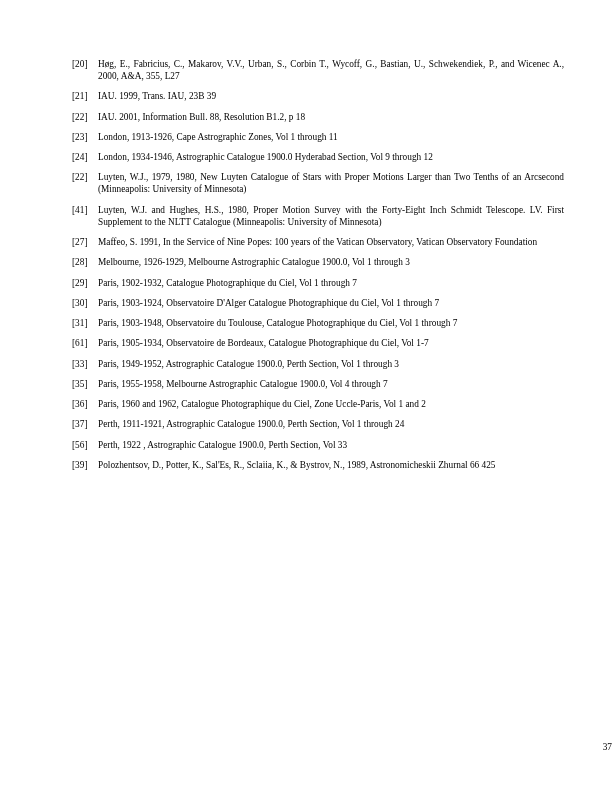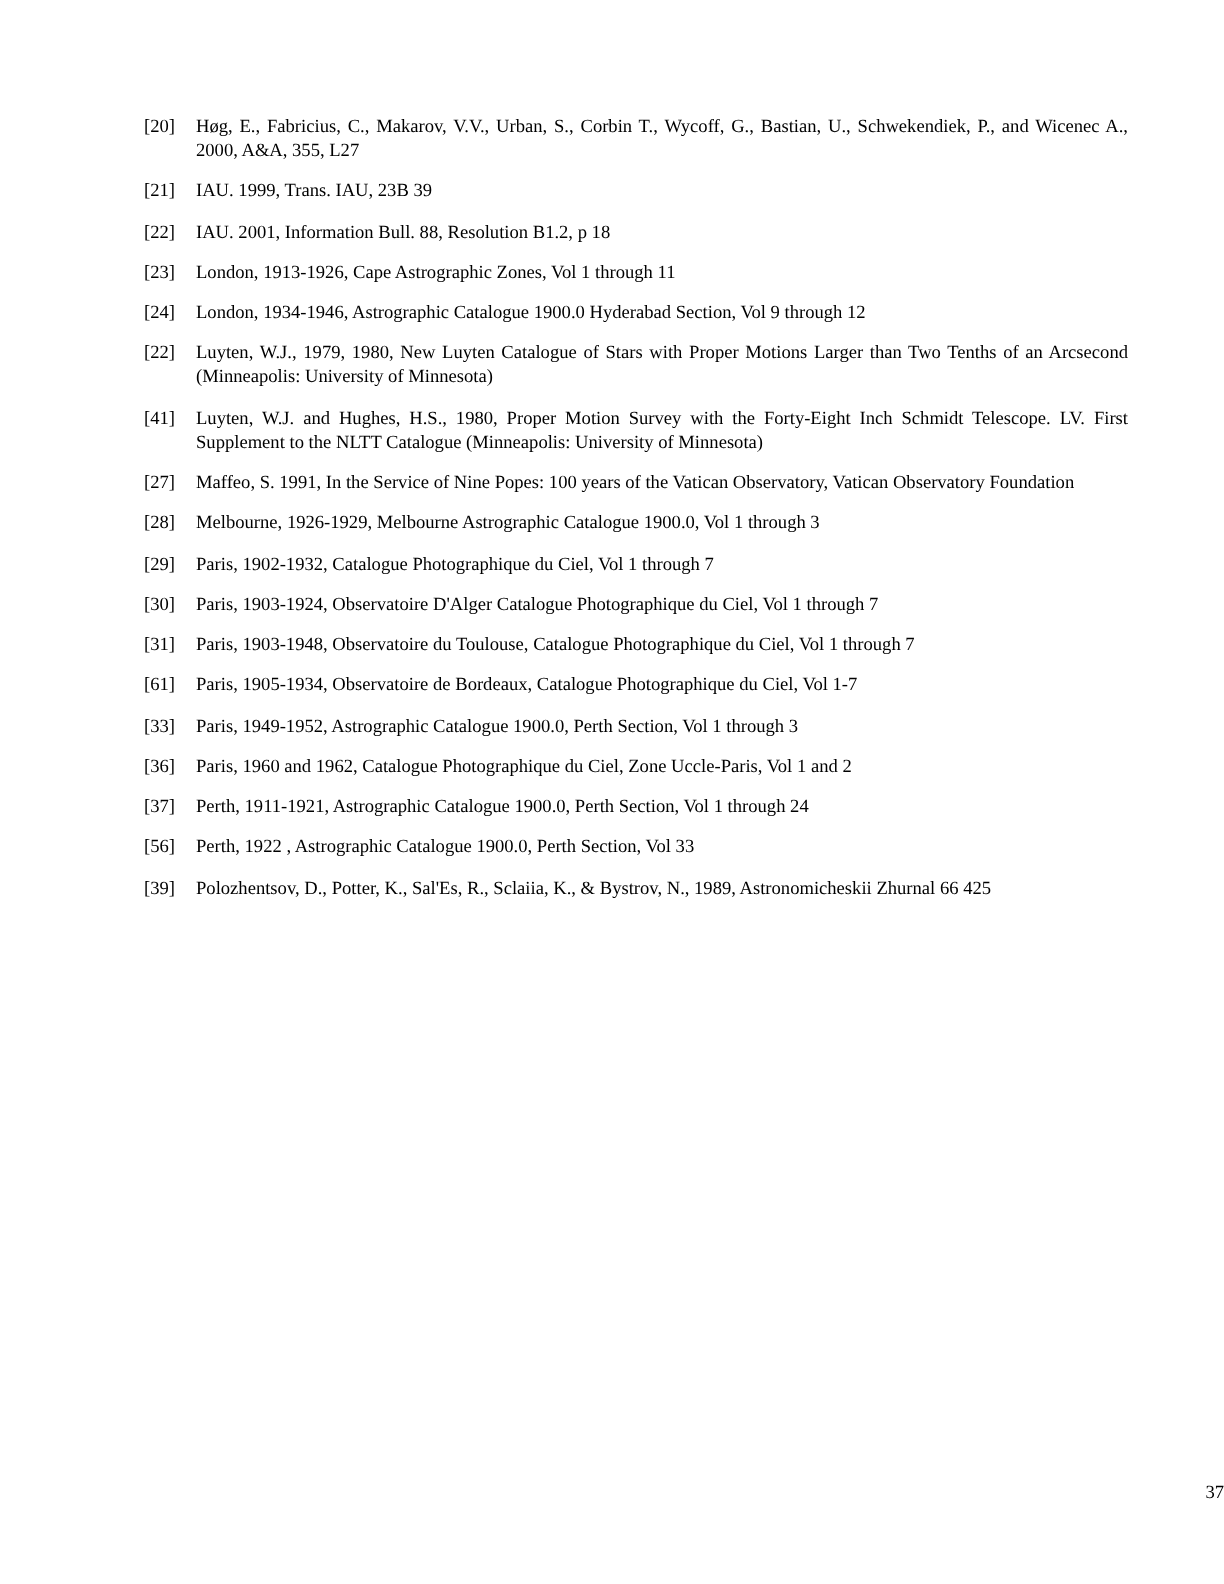--- a/index.html
+++ b/index.html
@@ -110,20 +110,24 @@
       </div>
       <div class="ref-item">
         <span class="ref-label">[61]</span>
         <span class="ref-text">Paris, 1905-1934, Observatoire de Bordeaux, Catalogue Photographique du Ciel, Vol 1-7</span>
       </div>
       <div class="ref-item">
         <span class="ref-label">[33]</span>
         <span class="ref-text">Paris, 1949-1952, Astrographic Catalogue 1900.0, Perth Section, Vol 1 through 3</span>
       </div>
       <div class="ref-item">
+        <span class="ref-label">[35]</span>
+        <span class="ref-text">Paris, 1955-1958, Melbourne Astrographic Catalogue 1900.0, Vol 4 through 7</span>
+      </div>
+      <div class="ref-item">
         <span class="ref-label">[36]</span>
         <span class="ref-text">Paris, 1960 and 1962, Catalogue Photographique du Ciel, Zone Uccle-Paris, Vol 1 and 2</span>
       </div>
       <div class="ref-item">
         <span class="ref-label">[37]</span>
         <span class="ref-text">Perth, 1911-1921, Astrographic Catalogue 1900.0, Perth Section, Vol 1 through 24</span>
       </div>
       <div class="ref-item">
         <span class="ref-label">[56]</span>
         <span class="ref-text">Perth, 1922 , Astrographic Catalogue 1900.0, Perth Section, Vol 33</span>

